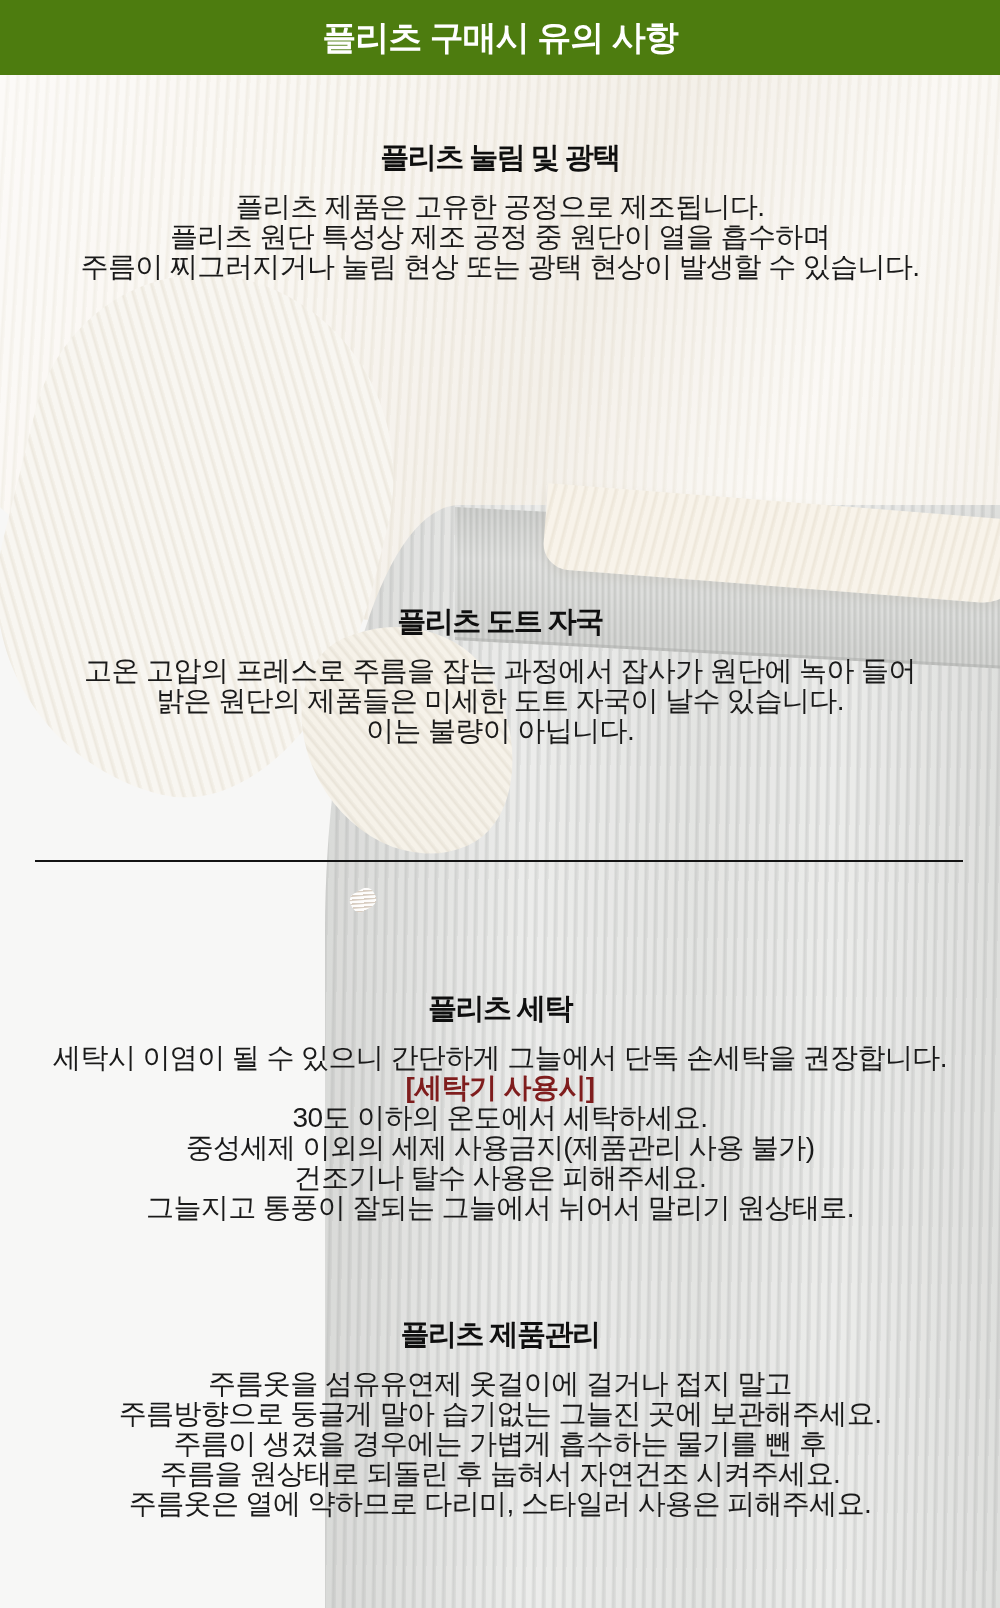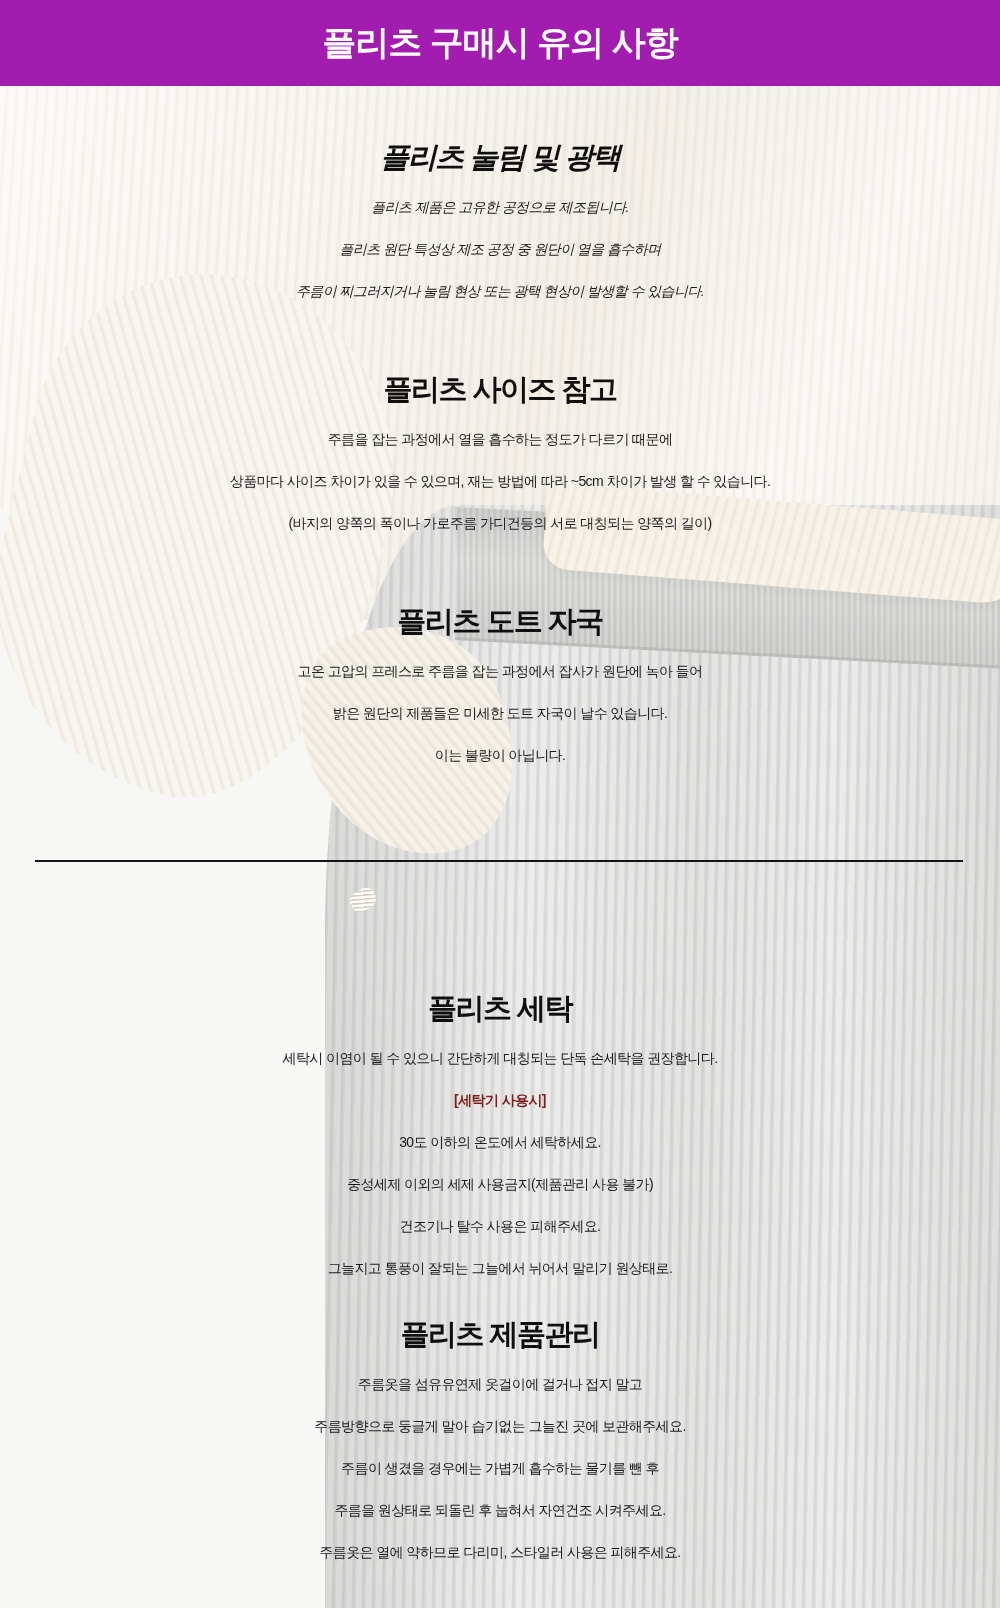--- a/index.html
+++ b/index.html
@@ -3,22 +3,22 @@
 <meta charset="utf-8">
 <style>
   html,body{margin:0;padding:0;background:#ffffff;}
   .page{
     position:relative;width:1000px;height:1608px;overflow:hidden;
     background:#f1f0ee;
     font-family:"Liberation Sans","DejaVu Sans",sans-serif;
   }
   
   .header-bar{
-    position:absolute;top:0;left:0;width:1000px;height:86px;
-    background:#a21caf;display:flex;align-items:center;justify-content:center;
+    position:absolute;top:0;left:0;width:1000px;height:75px;
+    background:#4d7c0f;display:flex;align-items:center;justify-content:center;
     z-index:5;
   }
   .header-bar h1{
     margin:0;color:#ffffff;font-size:34px;font-weight:900;
     letter-spacing:-1px;
   }
   
   .photo{position:absolute;top:75px;left:0;width:1000px;height:1533px;overflow:hidden;z-index:0;}
   .ph{position:absolute;}
   .blouse{
@@ -76,24 +76,24 @@
   }
   .veil{top:0;left:0;width:100%;height:100%;background:rgba(255,255,255,0.45);}
   
   .content{position:absolute;top:0;left:0;width:1000px;height:1608px;z-index:3;}
   .sec{position:absolute;left:0;width:1000px;text-align:center;color:#161616;}
   .sec h2{
     margin:0 0 20px 0;font-size:29px;font-weight:900;color:#0f0f0f;
     letter-spacing:-1.5px;line-height:34px;
   }
   .line,.intro,.sub{
-    margin:16px;font-size:14px;line-height:26px;letter-spacing:-0.6px;color:#1a1a1a;
+    margin:4px;font-size:28px;line-height:26px;letter-spacing:-0.6px;color:#1a1a1a;
   }
   .sub{font-weight:800;color:#7f1d1d;}
-  .s-press{top:140px;font-style:italic;} .s-size{top:372px;} .s-dot{top:604px;}
+  .s-press{top:140px;} .s-size{top:372px;} .s-dot{top:604px;}
   .s-wash{top:991px;} .s-care{top:1317px;}
   .divider{
     position:absolute;top:860px;left:35px;width:928px;height:2px;
     background:#141414;z-index:3;
   }
 </style>
 </head>
 <body>
 
 <div class="page">
@@ -118,43 +118,35 @@
 
     <section class="sec s-press">
       <h2>플리츠 눌림 및 광택</h2>
       <div>
           <p class="line">플리츠 제품은 고유한 공정으로 제조됩니다.</p>
           <p class="line">플리츠 원단 특성상 제조 공정 중 원단이 열을 흡수하며</p>
           <p class="line">주름이 찌그러지거나 눌림 현상 또는 광택 현상이 발생할 수 있습니다.</p>
         </div>
     </section>
 
-    <section class="sec s-size">
-      <h2>플리츠 사이즈 참고</h2>
-      <div>
-          <p class="line">주름을 잡는 과정에서 열을 흡수하는 정도가 다르기 때문에</p>
-          <p class="line">상품마다 사이즈 차이가 있을 수 있으며, 재는 방법에 따라 ~5cm 차이가 발생 할 수 있습니다.</p>
-          <p class="line">(바지의 양쪽의 폭이나 가로주름 가디건등의 서로 대칭되는 양쪽의 길이)</p>
-        </div>
-    </section>
 
     <section class="sec s-dot">
       <h2>플리츠 도트 자국</h2>
       <div>
           <p class="line">고온 고압의 프레스로 주름을 잡는 과정에서 잡사가 원단에 녹아 들어</p>
           <p class="line">밝은 원단의 제품들은 미세한 도트 자국이 날수 있습니다.</p>
           <p class="line">이는 불량이 아닙니다.</p>
         </div>
     </section>
 
     <div class="divider"></div>
 
     <section class="sec s-wash">
       <h2>플리츠 세탁</h2>
-      <p class="intro">세탁시 이염이 될 수 있으니 간단하게 대칭되는 단독 손세탁을 권장합니다.</p>
+      <p class="intro">세탁시 이염이 될 수 있으니 간단하게 그늘에서 단독 손세탁을 권장합니다.</p>
       <p class="sub">[세탁기 사용시]</p>
       <div>
           <p class="line">30도 이하의 온도에서 세탁하세요.</p>
           <p class="line">중성세제 이외의 세제 사용금지(제품관리 사용 불가)</p>
           <p class="line">건조기나 탈수 사용은 피해주세요.</p>
           <p class="line">그늘지고 통풍이 잘되는 그늘에서 뉘어서 말리기 원상태로.</p>
         </div>
     </section>
 
     <section class="sec s-care">

